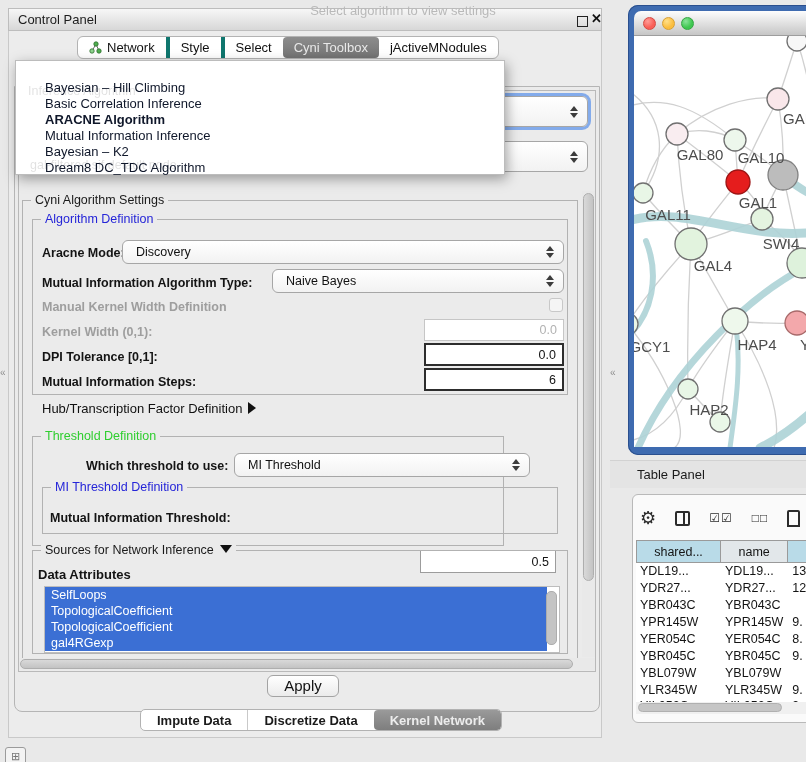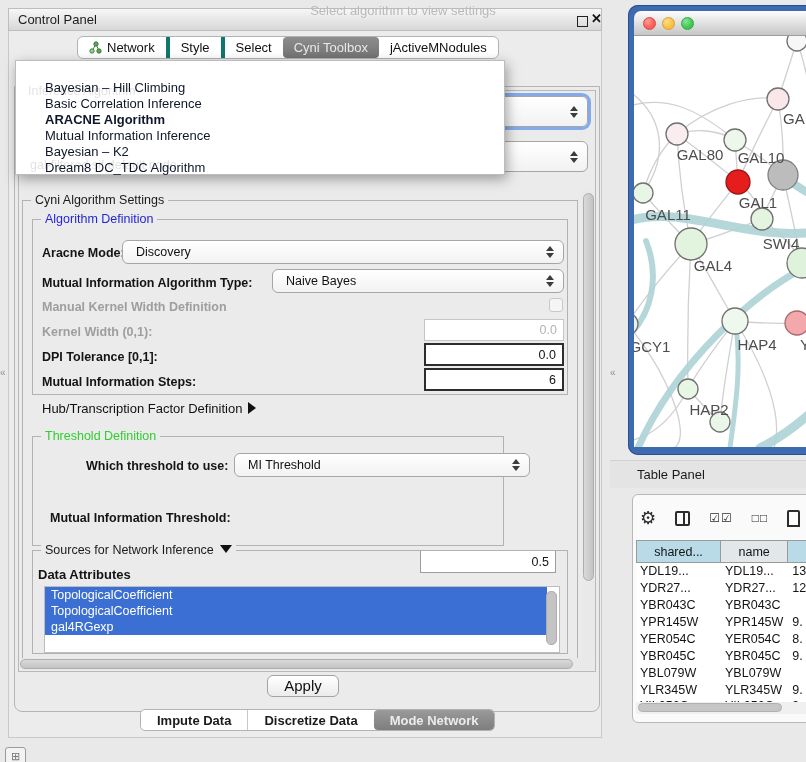--- a/index.html
+++ b/index.html
@@ -207,45 +207,49 @@
     <span class="gtitle t-green">Threshold Definition</span>
   </div>
   <div class="abs flabel" style="left:86px;top:459px;">Which threshold to use:</div>
   <div class="abs combo" style="left:234px;top:453px;width:296px;height:24px;">
     <span class="lbl">MI Threshold</span>
     <div class="stepper">
         <i class="up"></i>
         <i class="dn"></i>
       </div>
   </div>
+  <div class="abs group" style="left:42px;top:487px;width:516px;height:47px;">
+    <span class="gtitle t-blue">MI Threshold Definition</span>
+  </div>
   <div class="abs flabel" style="left:50px;top:511px;">Mutual Information Threshold:</div>
   <div class="abs tfield" style="left:420px;top:506px;width:136px;height:23px;margin-top:44px;">0.5</div>
 
   <div class="abs group" style="left:32px;top:550px;width:536px;height:104px;">
     <span class="gtitle t-black"><span>Sources for Network Inference</span><span class="tri-down"></span></span>
   </div>
   <div class="abs flabel" style="left:38px;top:567px;font-size:13px;">Data Attributes</div>
   <div class="abs attr-list" style="left:44px;top:586px;width:516px;height:67px;">
+    <div class="attr-item">SelfLoops</div>
     <div class="attr-item">TopologicalCoefficient</div>
     <div class="attr-item">TopologicalCoefficient</div>
     <div class="attr-item">gal4RGexp</div>
     <div class="list-scroll"></div>
   </div>
 
   <div class="abs vscroll-track"></div>
   <div class="abs vscroll-thumb"></div>
   <div class="abs hscroll-track"></div>
   <div class="abs hscroll-thumb"></div>
 
   <div class="abs apply-btn">Apply</div>
 
   <div class="abs seg">
     <div class="seg-item">Impute Data</div>
     <div class="seg-item">Discretize Data</div>
-    <div class="seg-item sel">Mode Network</div>
+    <div class="seg-item sel">Kernel Network</div>
   </div>
 
   <div class="abs splitter-mark" style="left:610px;top:367px;">«</div>
   <div class="abs splitter-mark" style="left:0px;top:367px;width:5px;overflow:hidden;">«</div>
 
   <div class="abs corner-btn">⊞</div>
 
   <div class="abs netwin">
     <div class="nettitle">
       <div class="light" style="left:9px;background:radial-gradient(circle at 35% 30%,#ff9d97,#f95f57 60%);border:1px solid #d44a42;"></div>

